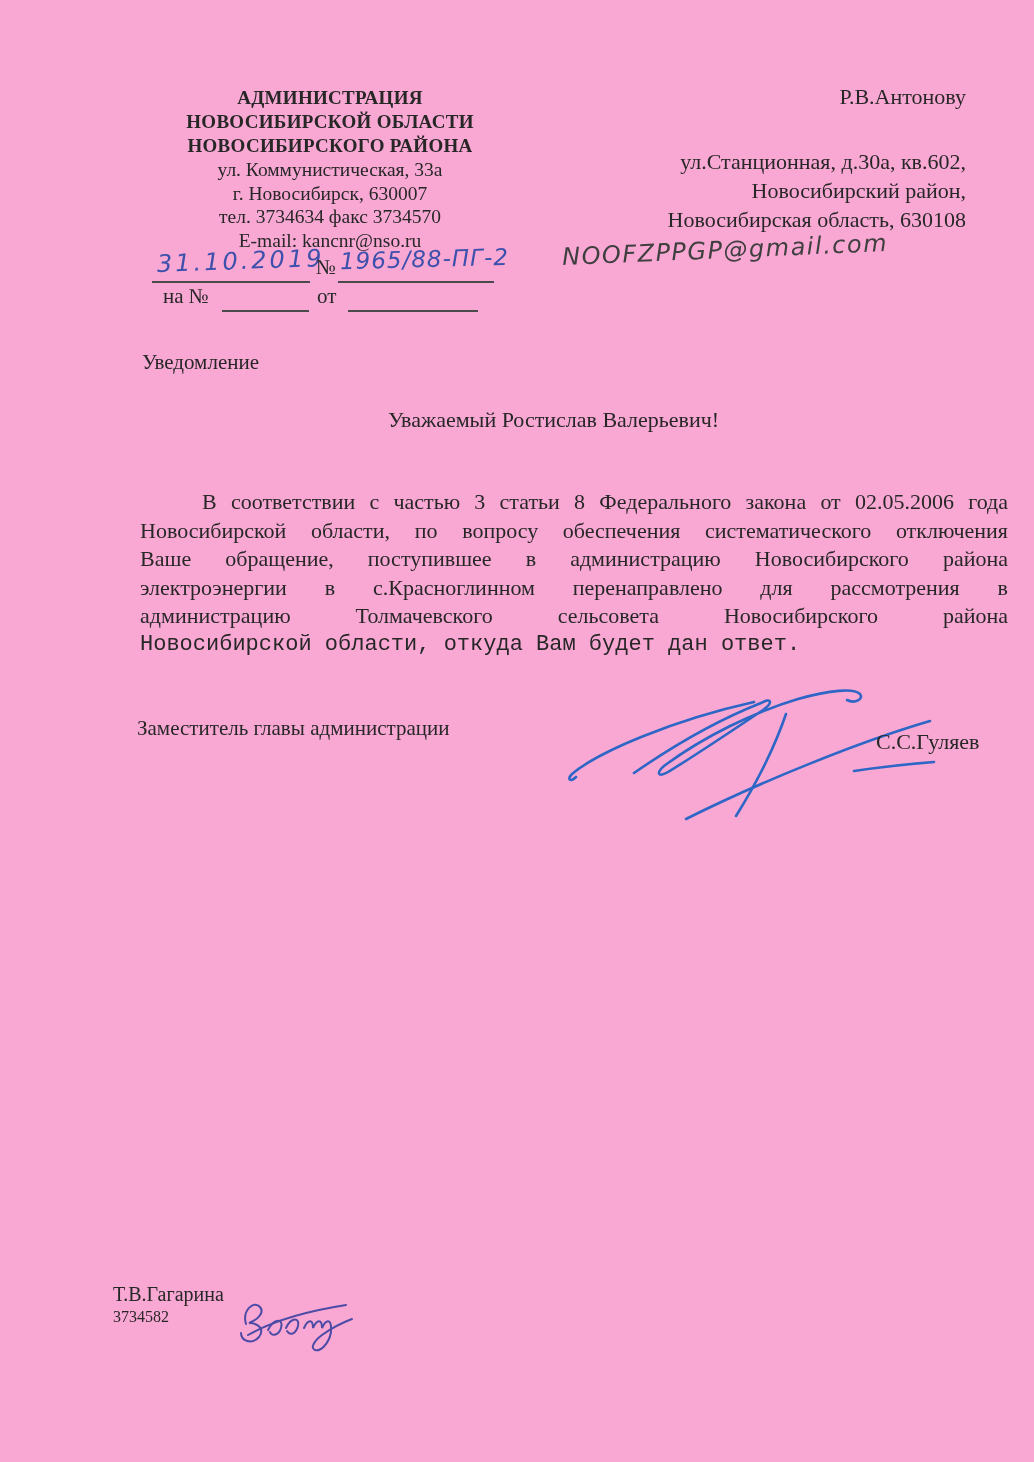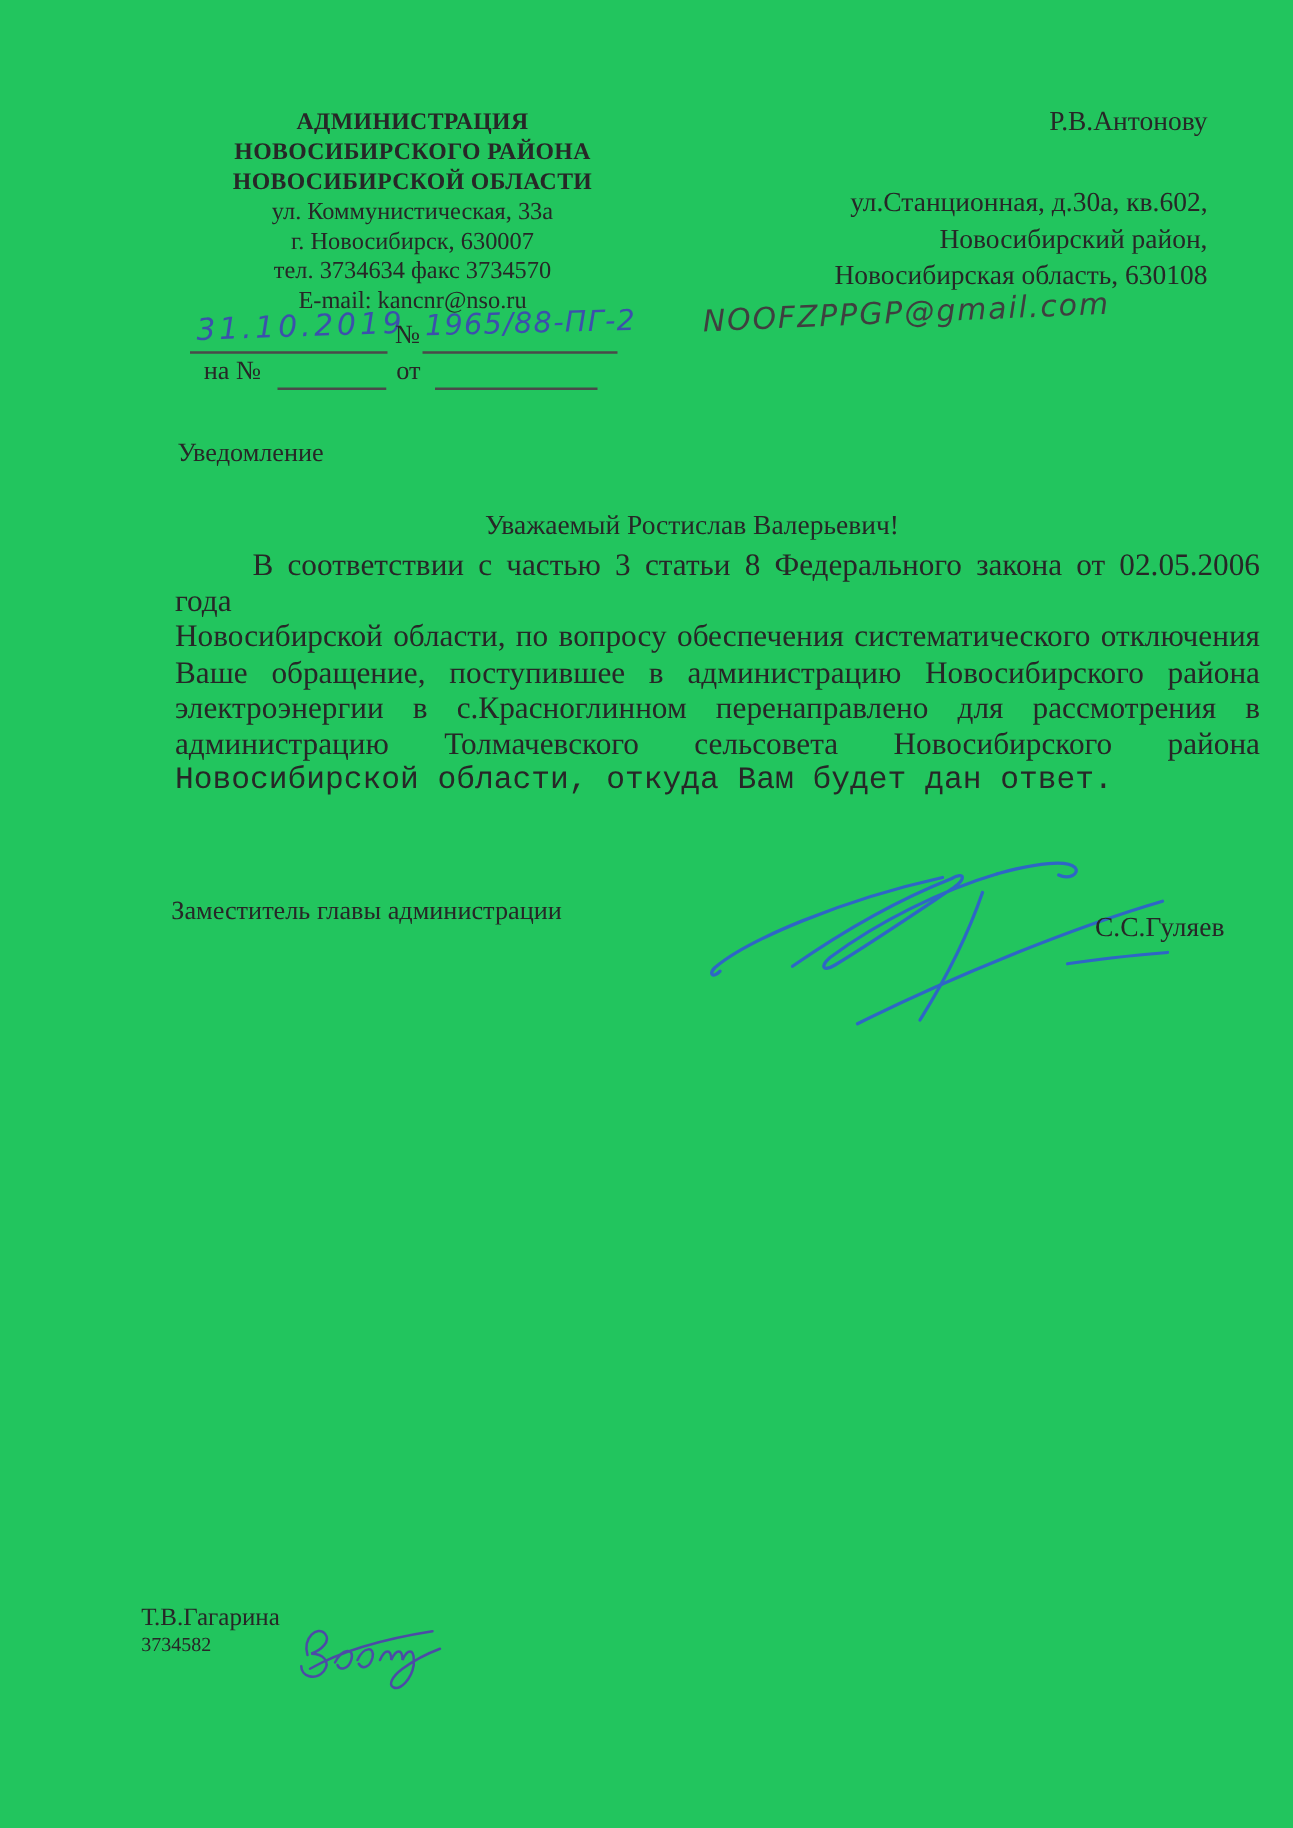--- a/index.html
+++ b/index.html
@@ -1,60 +1,60 @@
 <!DOCTYPE html>
 <html><head>
 <meta charset="utf-8">
 <style>
   html,body { margin:0; padding:0; background:#ffffff; }
   .page {
-    position:relative; width:1034px; height:1462px; background:#22c55e;
+    position:relative; width:1034px; height:1462px; background:#f9a8d4;
     overflow:hidden; font-family:"Liberation Serif", serif; color:#272727;
   }
   
   .letterhead { position:absolute; left:142px; top:86px; width:376px; text-align:center; }
   .org-line  { font-weight:bold; font-size:19px; line-height:24px; letter-spacing:0.3px; }
   .addr-line { font-size:19.5px; line-height:23.5px; }
   
   .ref-abs { position:absolute; font-size:21px; }
   .blank-line { position:absolute; border-top:2px solid #4a4a4a; height:0; }
   .hw { font-family:"DejaVu Sans", sans-serif; font-style:italic; display:inline-block; }
   .hw-date { position:absolute; left:157px; top:247px; font-size:24px; letter-spacing:3px; transform:rotate(-2deg); }
   .hw-num  { position:absolute; left:340px; top:246px; font-size:23px; letter-spacing:1px; transform:rotate(-1.5deg); white-space:nowrap; }
   .hw-email{ position:absolute; left:562px; top:236px; font-size:24px; letter-spacing:1.5px; transform:rotate(-2.5deg); white-space:nowrap; }
   
   .recipient { position:absolute; left:566px; top:84px; width:400px; font-size:22px;text-align:right; }
   .recipient-name { margin:0 0 37px 0; }
   .recipient-addr div { line-height:29px; }
   
   .doc-type   { position:absolute; left:142px; top:350px; font-size:21px; }
   .salutation { position:absolute; left:388px; top:407px; font-size:22px; }
-  .body-block { position:absolute; left:140px; top:439px; width:868px; font-size:25px; }
+  .body-block { position:absolute; left:140px; top:488px; width:868px; font-size:22px; }
   .body-line  { line-height:28.5px; text-align:justify; text-align-last:justify; }
   .body-line:first-child { text-indent:62px; }
   .body-line:last-child  { text-align-last:left;font-family:Liberation Mono, monospace; }
   
   .sig-title { position:absolute; left:137px; top:716px; font-size:21px; }
   .sig-name  { position:absolute; left:876px; top:729px; font-size:22px; }
   .sig-svg   { position:absolute; left:558px; top:680px; }
   
   .exec-name  { position:absolute; left:113px; top:1283px; font-size:20px; }
   .exec-phone { position:absolute; left:113px; top:1308px; font-size:16px; }
   .exec-svg   { position:absolute; left:226px; top:1292px; }
 </style>
 </head>
 <body>
 
 <div class="page">
 
   <div class="letterhead">
     <div class="org-name">
         <div class="org-line">АДМИНИСТРАЦИЯ</div>
+        <div class="org-line">НОВОСИБИРСКОЙ ОБЛАСТИ</div>
         <div class="org-line">НОВОСИБИРСКОГО РАЙОНА</div>
-        <div class="org-line">НОВОСИБИРСКОЙ ОБЛАСТИ</div>
       </div>
     <div class="addr-line">ул. Коммунистическая, 33а</div>
     <div class="addr-line">г. Новосибирск, 630007</div>
     <div class="addr-line">тел. 3734634 факс 3734570</div>
     <div class="addr-line">E-mail: kancnr@nso.ru</div>
   </div>
 
   <span class="hw hw-date" style="color: rgb(60, 80, 172);">31.10.2019</span>
   <span class="blank-line" style="left:152px; top:281px; width:158px;"></span>
   <span class="ref-abs" style="left:316px; top:255px;">№</span>

